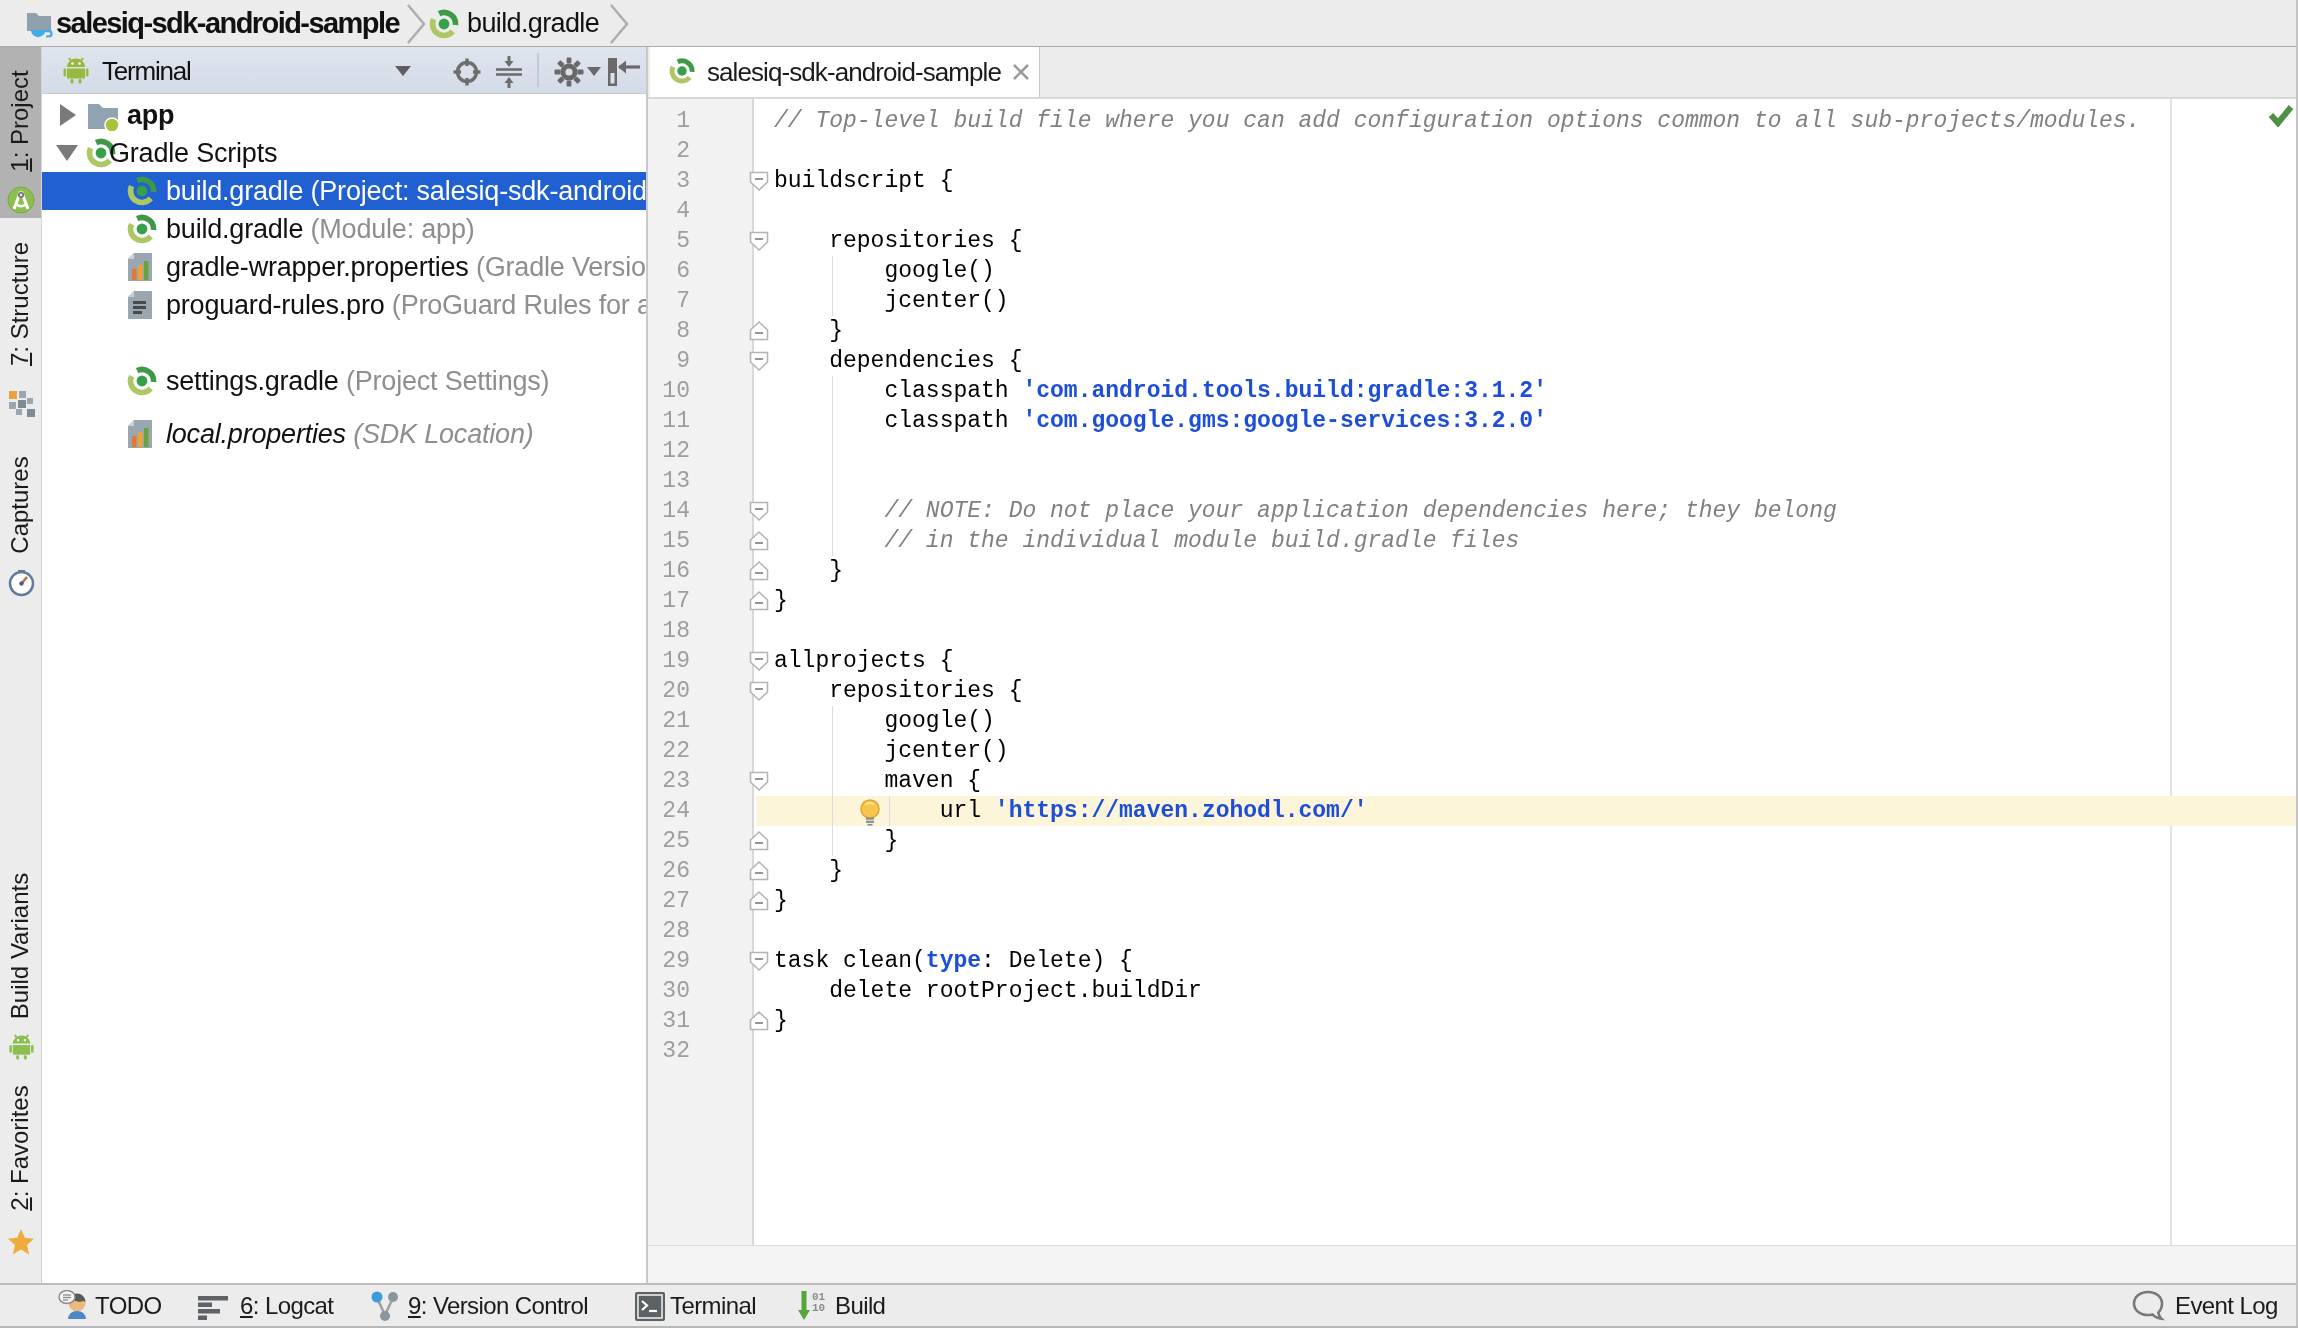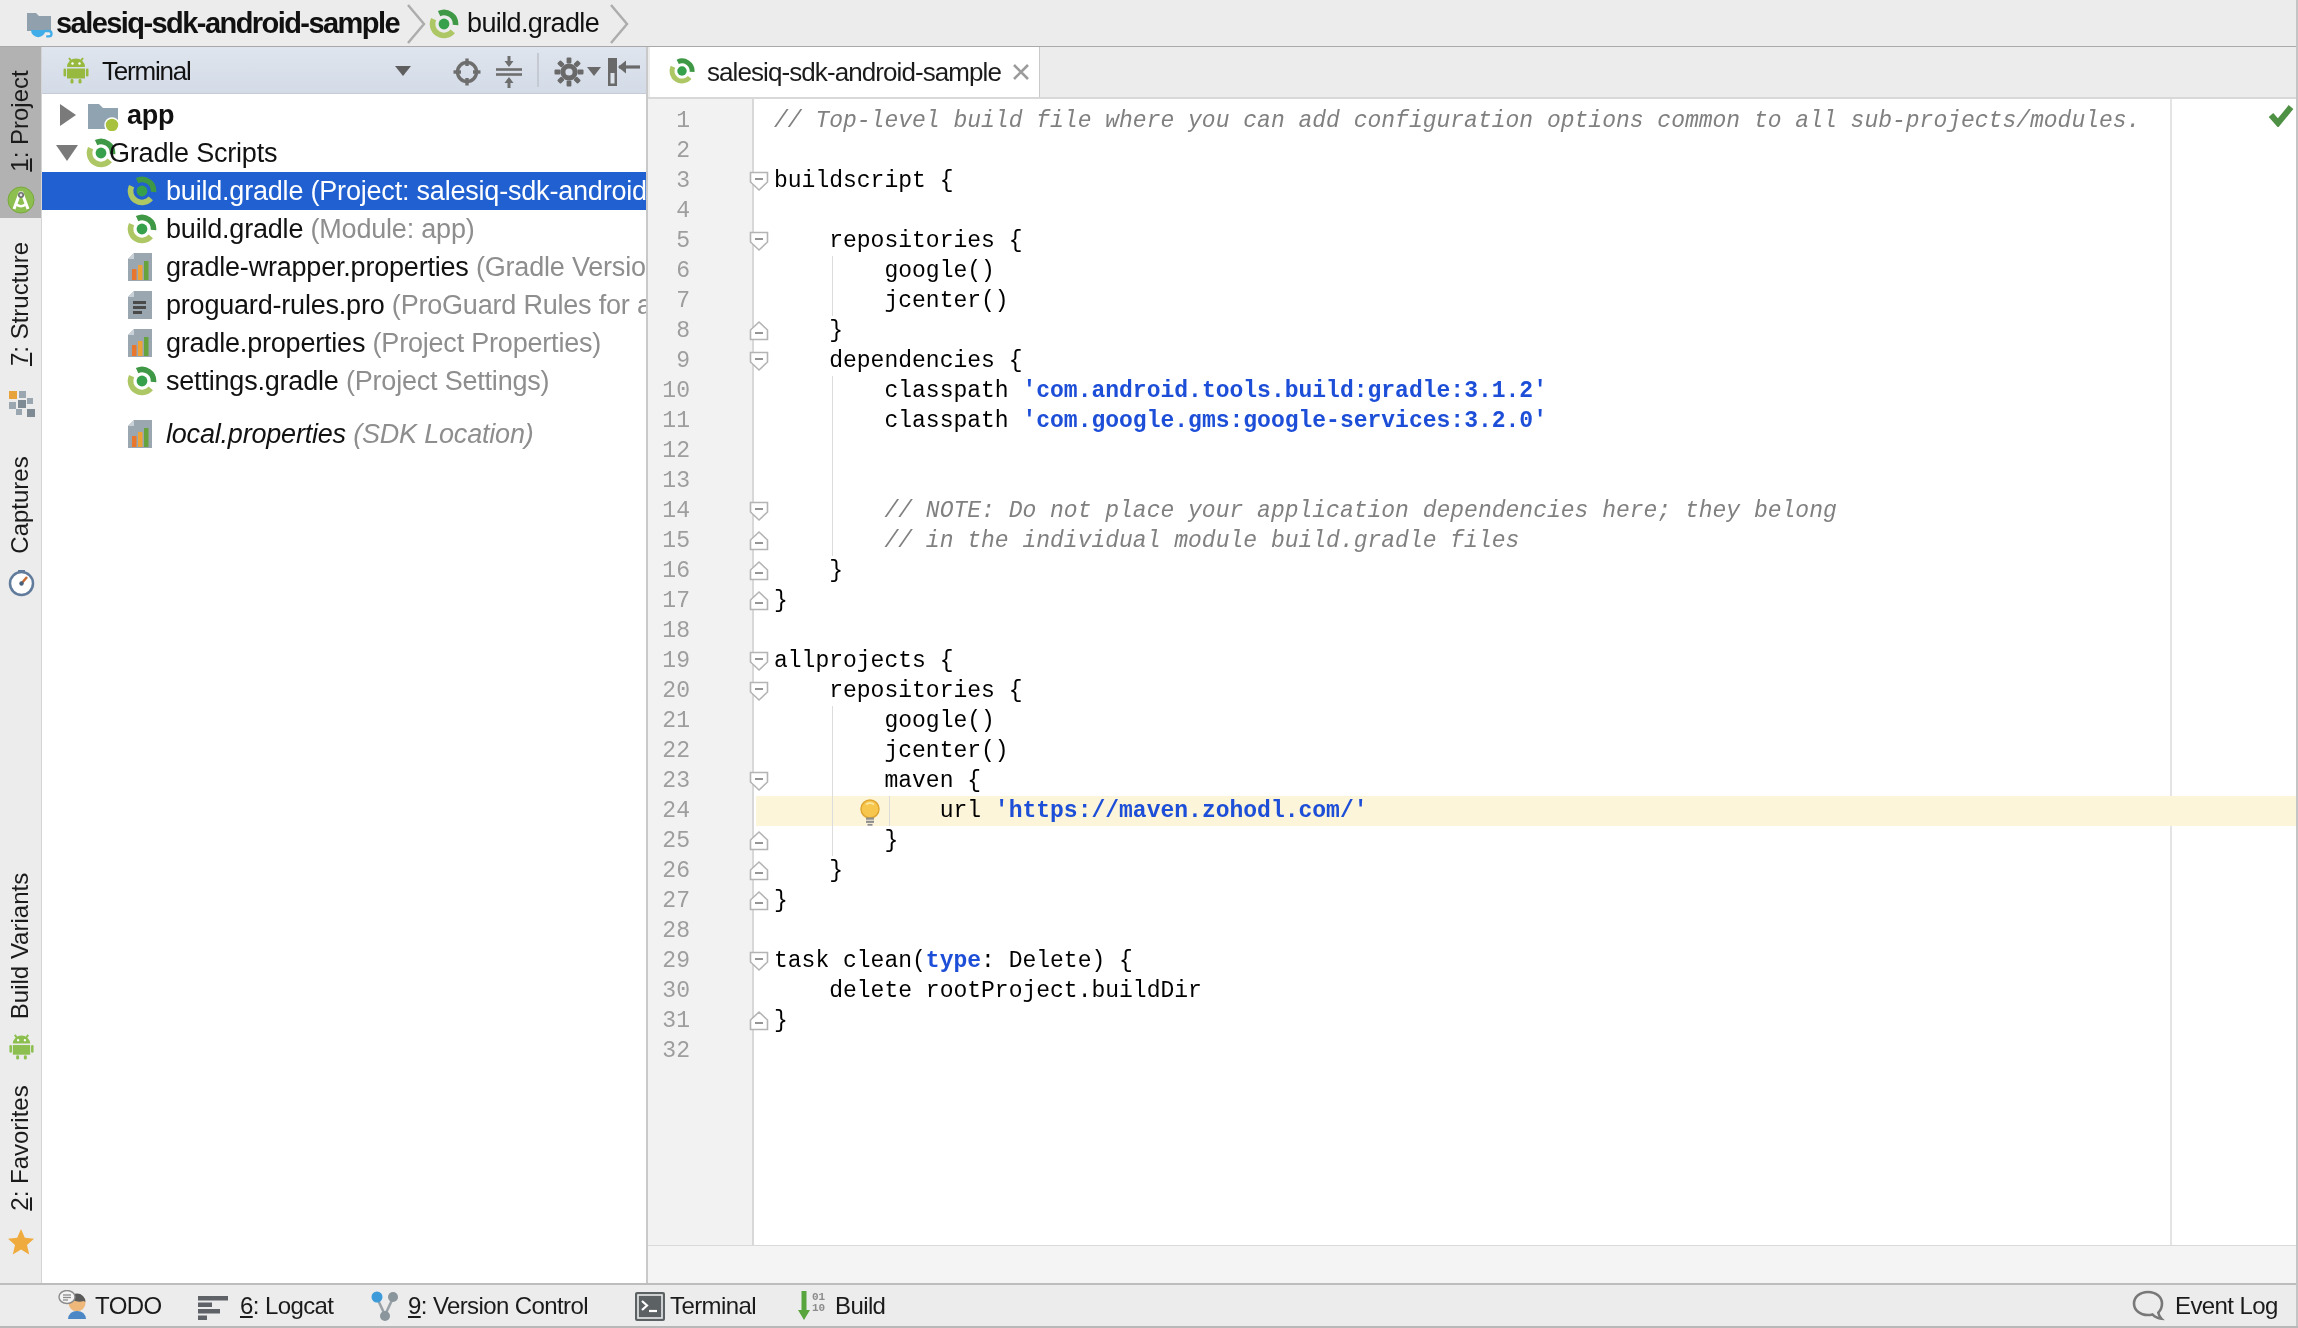--- a/index.html
+++ b/index.html
@@ -243,30 +243,20 @@
     <div class="trow" style="top: 239px; left: 0px; position: absolute;">
       <svg class="ticon" style="left:84px;top:3px" width="32" height="32" viewBox="0 0 32 32">
         <path d="M8 2 h18 v28 h-24 v-22 z" fill="#9AA7B0"></path>
         <path d="M8 2 v6 h-6 z" fill="#C9D2D8"></path>
         <rect x="7" y="12" width="13" height="3" fill="#4A4A4A"></rect>
         <rect x="7" y="17" width="13" height="3" fill="#4A4A4A"></rect>
         <rect x="7" y="22" width="9" height="3" fill="#4A4A4A"></rect>
       </svg>
       <span class="tlabel" style="left:124px"><span class="nm">proguard-rules.pro</span> <span class="ds">(ProGuard Rules for app)</span></span>
     </div>
-    <div class="trow" style="top: 277px; left: 0px; position: absolute;">
-      <svg class="ticon" style="left:84px;top:3px" width="32" height="32" viewBox="0 0 32 32">
-        <path d="M8 2 h18 v28 h-24 v-22 z" fill="#9AA7B0"></path>
-        <path d="M8 2 v6 h-6 z" fill="#C9D2D8"></path>
-        <rect x="6" y="18" width="4.5" height="11" fill="#E8762D"></rect>
-        <rect x="12" y="14" width="4.5" height="15" fill="#EFA337"></rect>
-        <rect x="18" y="10" width="4.5" height="19" fill="#67A33C"></rect>
-      </svg>
-      <span class="tlabel" style="left:124px"><span class="nm">gradle.properties</span> <span class="ds">(Project Properties)</span></span>
-    </div>
     <div class="trow" style="top: 315px; left: 0px; position: absolute;">
       <svg class="ticon" style="left:84px;top:3px" width="32" height="32" viewBox="0 0 32 32">
         <path d="M5.6 11.1 A11.5 11.5 0 0 0 24.8 23.4" fill="none" stroke="#ADC765" stroke-width="5.6"></path>
         <path d="M11.1 5.6 A11.5 11.5 0 0 1 27.5 17.0" fill="none" stroke="#3E9845" stroke-width="5.6"></path>
         <circle cx="16" cy="16" r="5.4" fill="#37A04B"></circle>
       </svg>
       <span class="tlabel" style="left:124px"><span class="nm">settings.gradle</span> <span class="ds">(Project Settings)</span></span>
     </div>
     <div class="trow" style="top: 368px; left: 0px; position: absolute; font-style: italic;">
       <svg class="ticon" style="left:84px;top:3px" width="32" height="32" viewBox="0 0 32 32">

